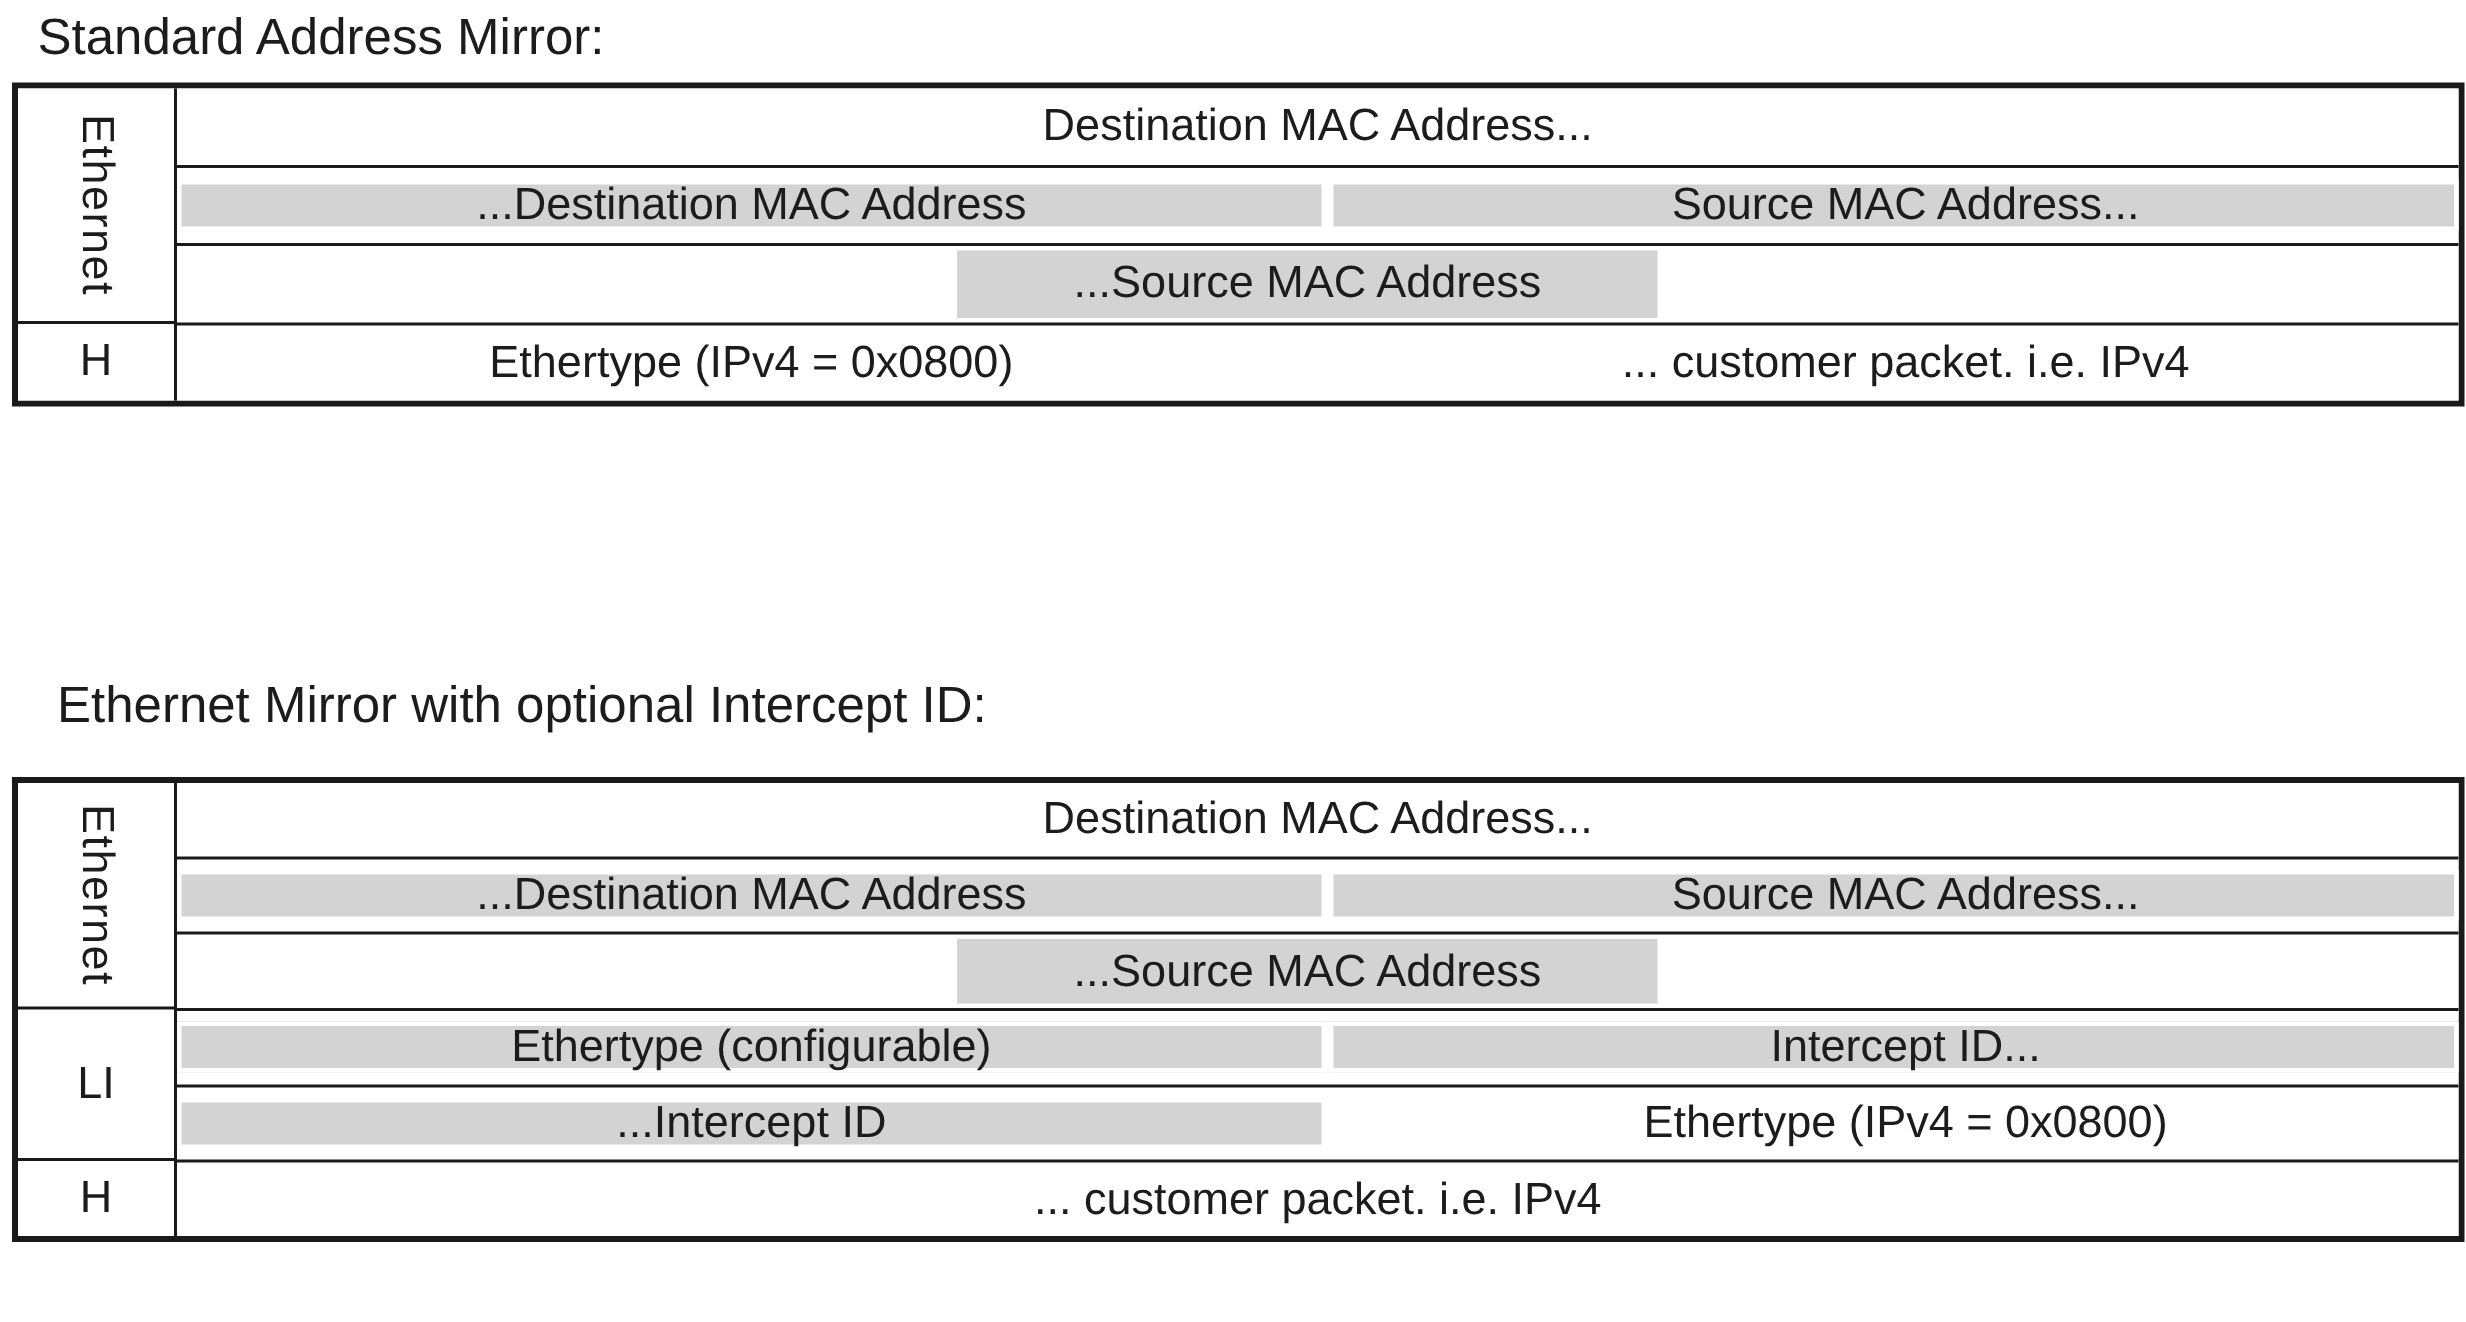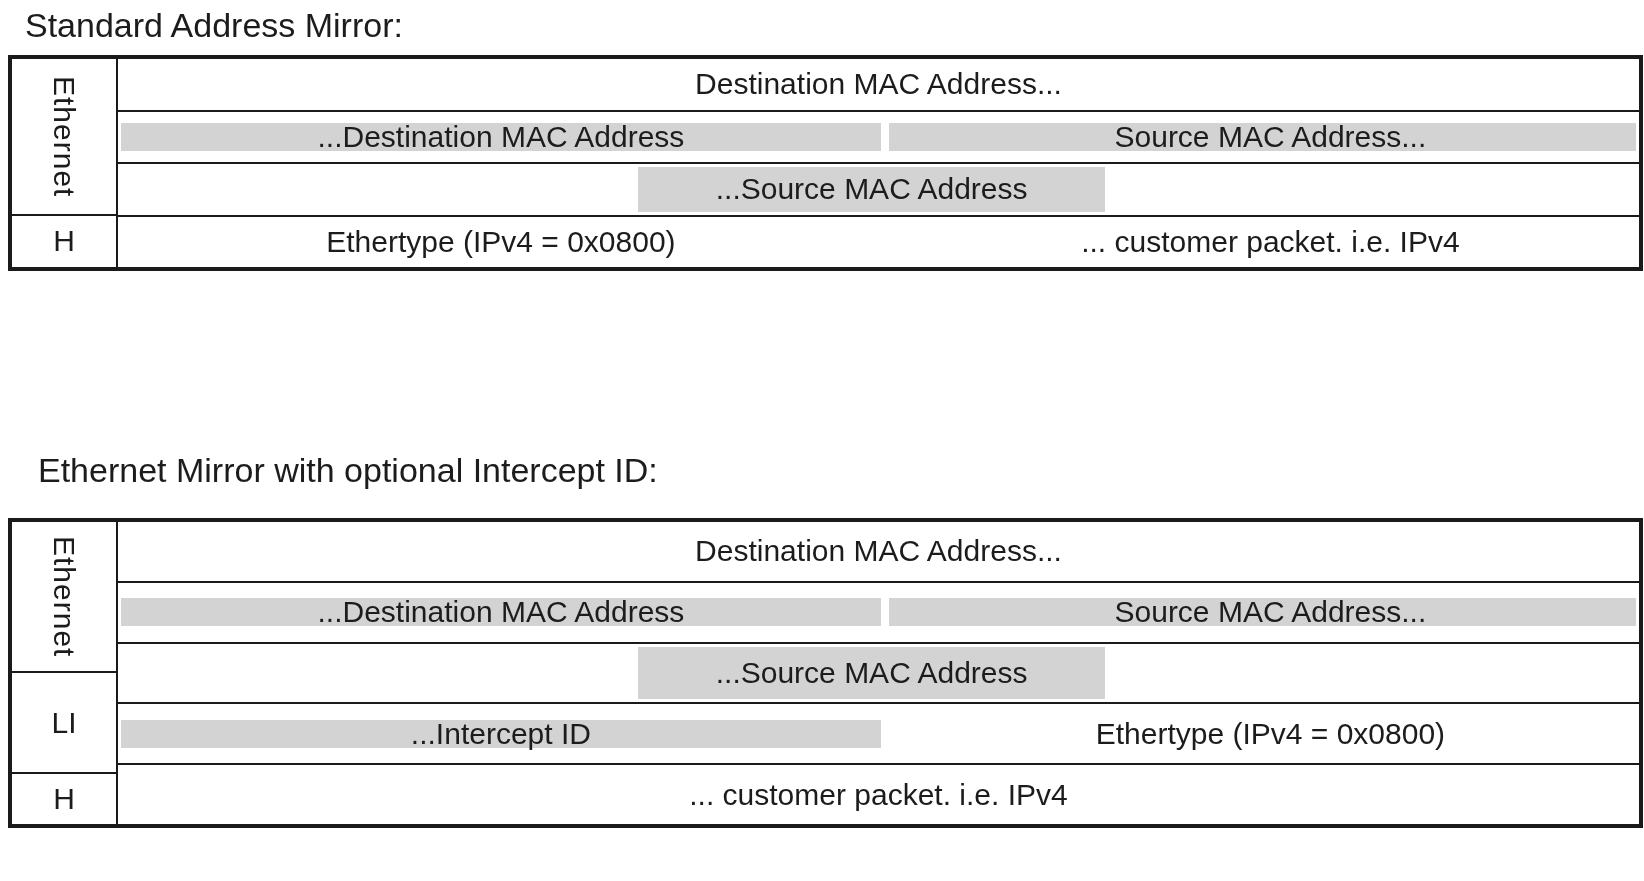--- a/index.html
+++ b/index.html
@@ -156,20 +156,25 @@
       </div>
       <div class="row">
         <div class="cell half-l gray">...Destination MAC Address</div>
         <div class="vline"></div>
         <div class="cell half-r gray">Source MAC Address...</div>
       </div>
       <div class="row">
         <div class="gray-float">...Source MAC Address</div>
       </div>
       <div class="row">
+        <div class="cell half-l gray">Ethertype (configurable)</div>
+        <div class="vline"></div>
+        <div class="cell half-r gray">Intercept ID...</div>
+      </div>
+      <div class="row">
         <div class="cell half-l gray">...Intercept ID</div>
         <div class="vline"></div>
         <div class="cell half-r">Ethertype (IPv4 = 0x0800)</div>
       </div>
       <div class="row">
         <div class="cell full">... customer packet. i.e. IPv4</div>
       </div>
     </div>
   </div>
 

